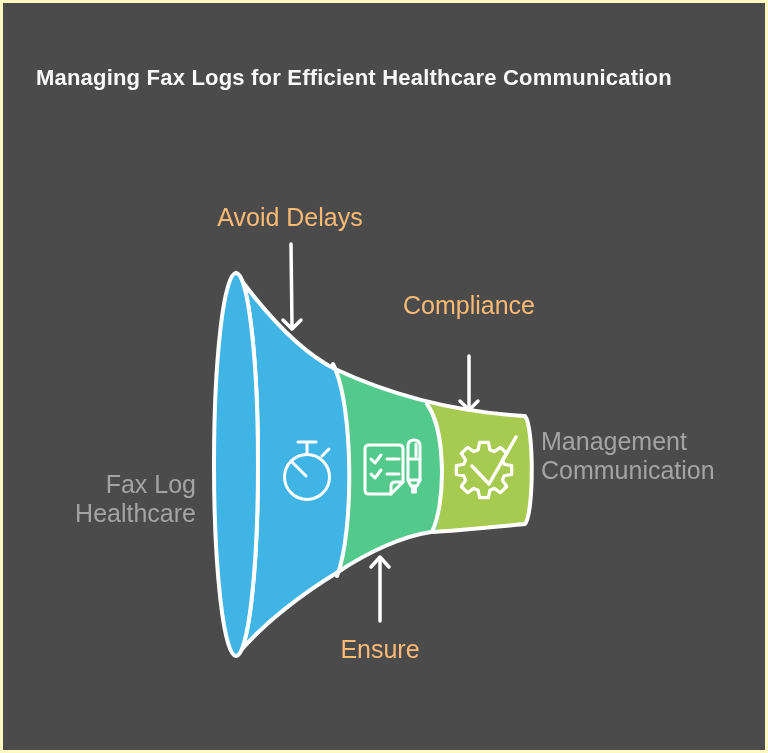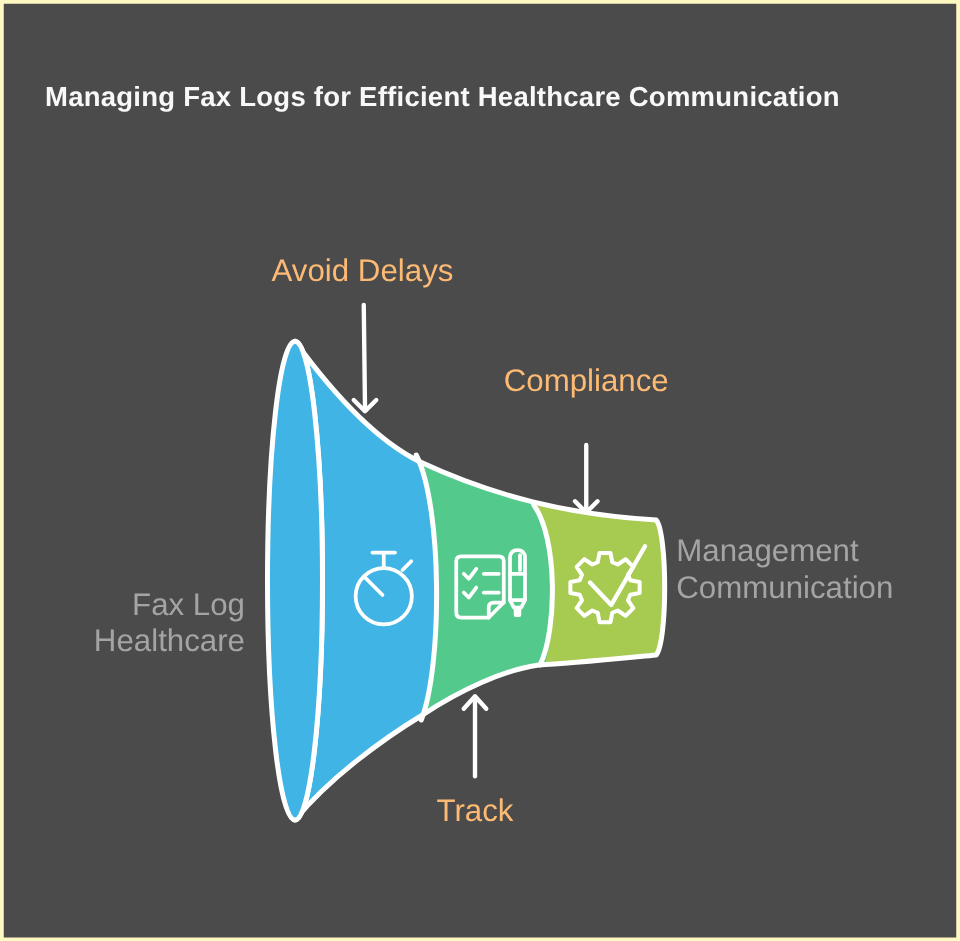--- a/index.html
+++ b/index.html
@@ -121,21 +121,21 @@
 
   <div class="callout" style="left:187px;top:199px;width:200px;">
     <span>Avoid Delays</span>
   </div>
 
   <div class="callout" style="left:366px;top:287px;width:200px;">
     <span>Compliance</span>
   </div>
 
   <div class="callout" style="left:277px;top:631px;width:200px;">
-    <span>Track</span>
+    <span>Ensure</span>
   </div>
 
   <div class="side-label right-align" style="left:3px;top:440px;width:190px;">
     <span>Fax Log</span>
     <span>Healthcare</span>
   </div>
 
   <div class="side-label" style="left:538px;top:424px;">
     <span>Management</span>
     <span>Communication</span>

